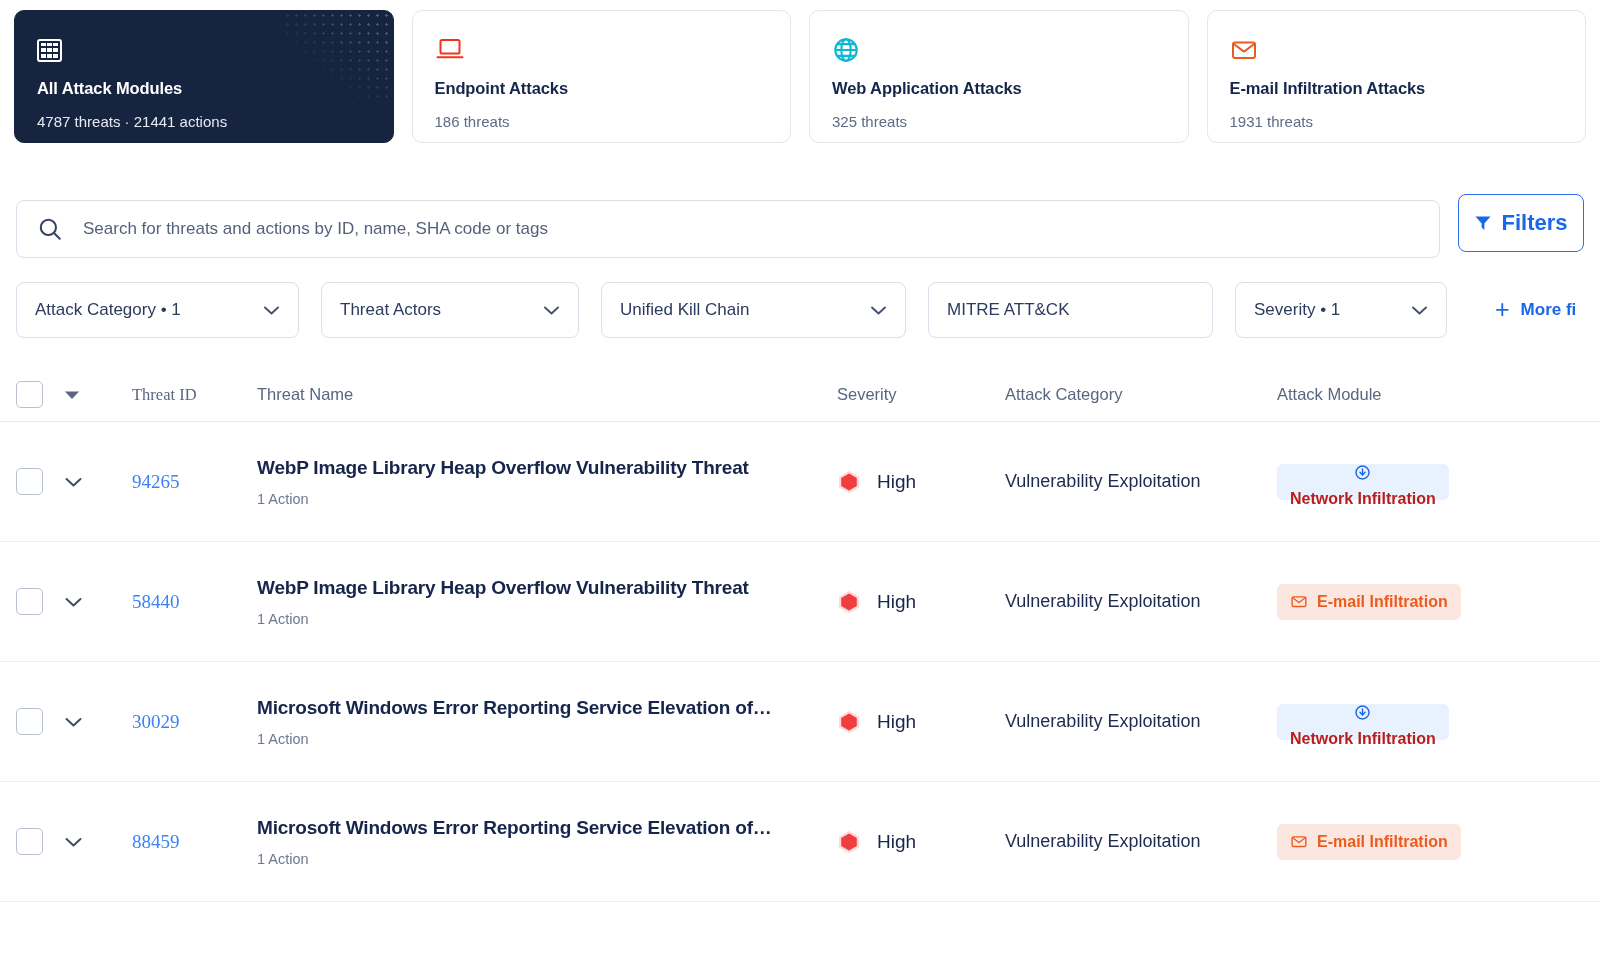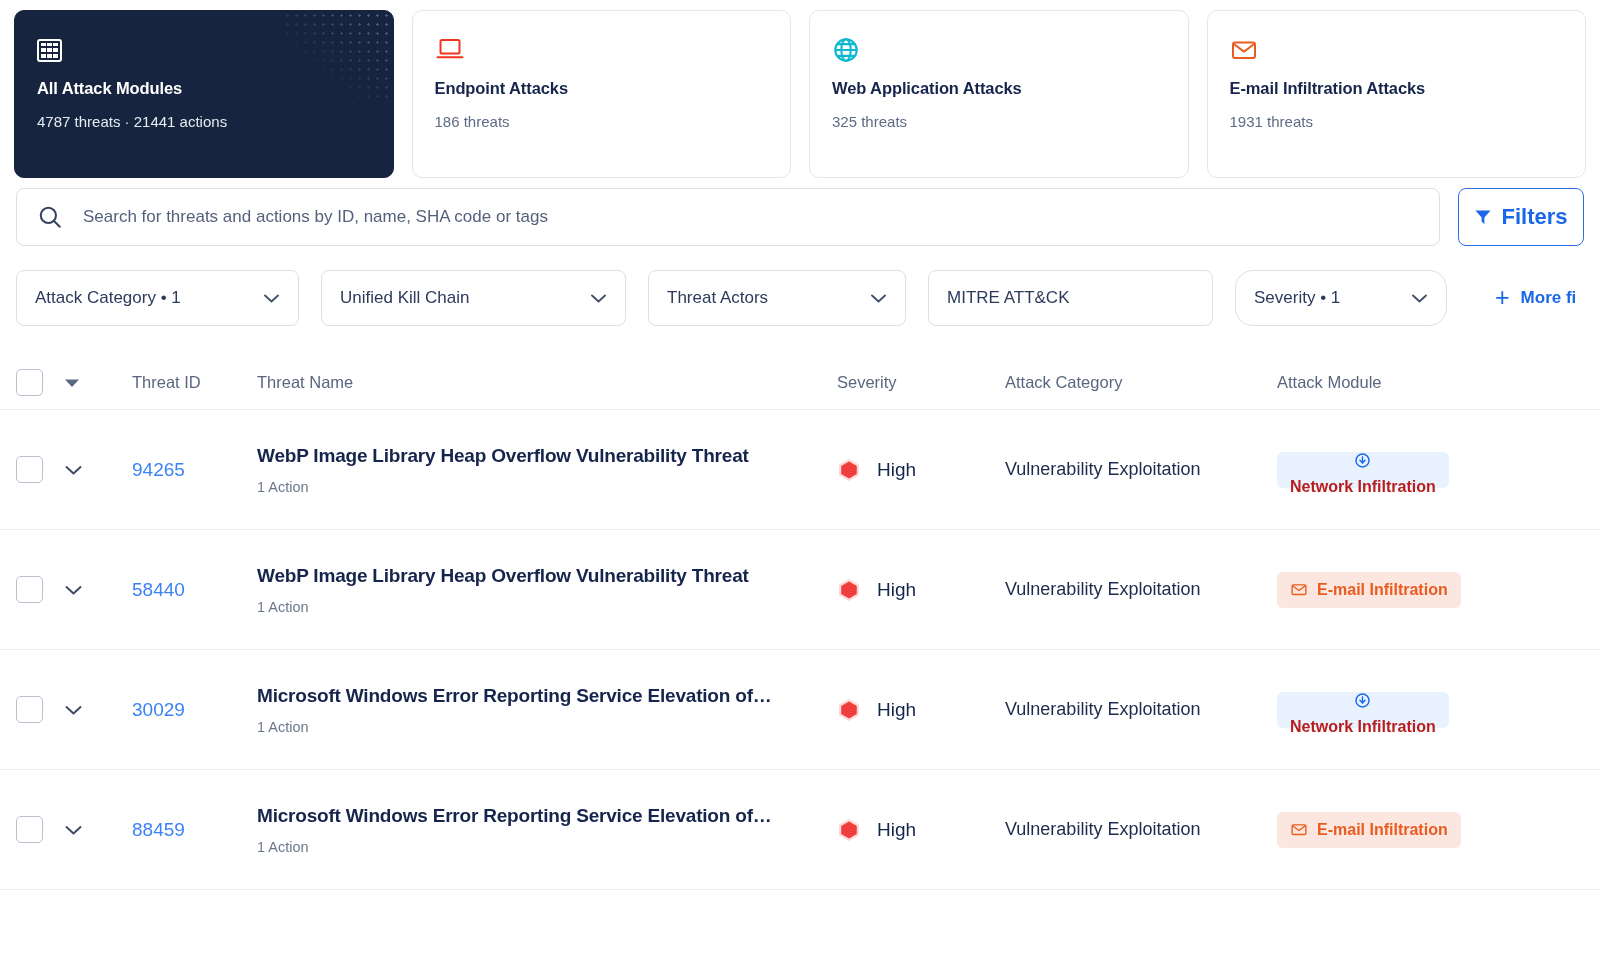--- a/index.html
+++ b/index.html
@@ -21,21 +21,21 @@
   }
   .card {
     flex: 1 1 0;
     border: 1px solid #e2e6ee;
     border-radius: 10px;
     background: #fff;
     padding: 22px 22px 0 22px;
     position: relative;
     overflow: hidden;
     min-width: 0;
-    height: 168px;
+    height: 133px;
   }
   .card.active {
     background: #16243f;
     border-color: #16243f;
     color: #ffffff;
   }
   .card .dots {
     position: absolute;
     top: 0; right: 0;
     width: 110px; height: 90px;
@@ -72,20 +72,21 @@
     padding: 28px 16px 0 16px;
   }
   .search-box {
     flex: 1 1 auto;
     height: 58px;
     border: 1px solid #d9dee8;
     border-radius: 8px;
     display: flex; align-items: center;
     padding: 0 20px;
     gap: 20px;
+    margin-top: 12px;
   }
   .search-box input {
     border: 0; outline: 0; flex: 1 1 auto;
     font-size: 17px; color: #4d5a78;
     font-family: "Liberation Sans", sans-serif;
     background: transparent;
   }
   .search-box input::placeholder { color: #55617c; }
   .filters-btn {
     width: 126px; height: 58px;
@@ -111,21 +112,21 @@
     padding: 0 18px; gap: 16px;
     font-size: 17px; color: #2c3a5c;
     background: #fff; cursor: pointer;
     white-space: nowrap;
   }
   .pill .chev { color: #44516e; font-size: 13px; line-height: 1; }
   .pill-1 { width: 283px; }
   .pill-2 { width: 258px; }
   .pill-3 { width: 305px; }
   .pill-4 { width: 285px; }
-  .pill-5 { width: 212px; border-radius: 18px; }
+  .pill-5 { width: 212px; }
   .more-filters {
     display: flex; align-items: center; gap: 11px;
     color: #1a67e8; font-size: 17px; font-weight: bold;
     margin-left: 26px; white-space: nowrap; cursor: pointer;
   }
   .more-filters .plus { font-size: 25px; font-weight: normal; line-height: 0.7; }
 
   
   .table { margin-top: 30px; width: 100%; }
   .thead {
@@ -136,21 +137,21 @@
     padding-left: 16px;
   }
   .row {
     display: flex; align-items: center;
     height: 120px;
     border-bottom: 1px solid #eceff4;
     padding-left: 16px;
   }
   .col-check { width: 48px; flex: 0 0 48px; display: flex; align-items: center; }
   .col-caret { width: 68px; flex: 0 0 68px; display: flex; align-items: center; }
-  .col-id    { width: 125px; flex: 0 0 125px; }
+  .col-id    { width: 125px; flex: 0 0 125px; font-family: Liberation Serif, serif; }
   .col-name  { width: 580px; flex: 0 0 580px; }
   .col-sev   { width: 168px; flex: 0 0 168px; }
   .col-cat   { width: 272px; flex: 0 0 272px; }
   .col-mod   { flex: 1 1 auto; }
 
   .chk {
     width: 27px; height: 27px;
     border: 1.5px solid #b9c1d1; border-radius: 5px;
     background: #fff; cursor: pointer;
   }
@@ -264,30 +265,30 @@
 
   <div class="filter-row">
     <div class="pill pill-1">
       <span>Attack Category • 1</span>
       <span class="chev">
         <svg width="17" height="11" viewBox="0 0 17 11" fill="none" stroke="#44516e" stroke-width="1.9" stroke-linecap="round" stroke-linejoin="round">
             <path d="M2 2.5 L8.5 8.5 L15 2.5"></path>
           </svg>
       </span>
     </div>
-    <div class="pill pill-3">
-      <span>Unified Kill Chain</span>
+    <div class="pill pill-2">
+      <span>Threat Actors</span>
       <span class="chev">
         <svg width="17" height="11" viewBox="0 0 17 11" fill="none" stroke="#44516e" stroke-width="1.9" stroke-linecap="round" stroke-linejoin="round">
             <path d="M2 2.5 L8.5 8.5 L15 2.5"></path>
           </svg>
       </span>
     </div>
-    <div class="pill pill-2">
-      <span>Threat Actors</span>
+    <div class="pill pill-3">
+      <span>Unified Kill Chain</span>
       <span class="chev">
         <svg width="17" height="11" viewBox="0 0 17 11" fill="none" stroke="#44516e" stroke-width="1.9" stroke-linecap="round" stroke-linejoin="round">
             <path d="M2 2.5 L8.5 8.5 L15 2.5"></path>
           </svg>
       </span>
     </div>
     <div class="pill pill-4">
       <span>MITRE ATT&amp;CK</span>
     </div>
     <div class="pill pill-5">

